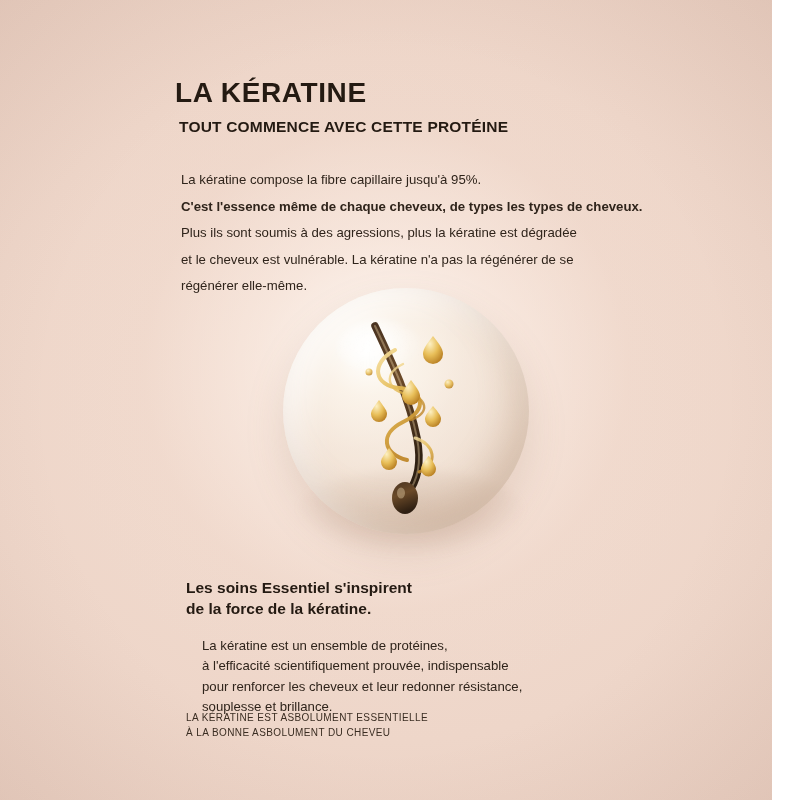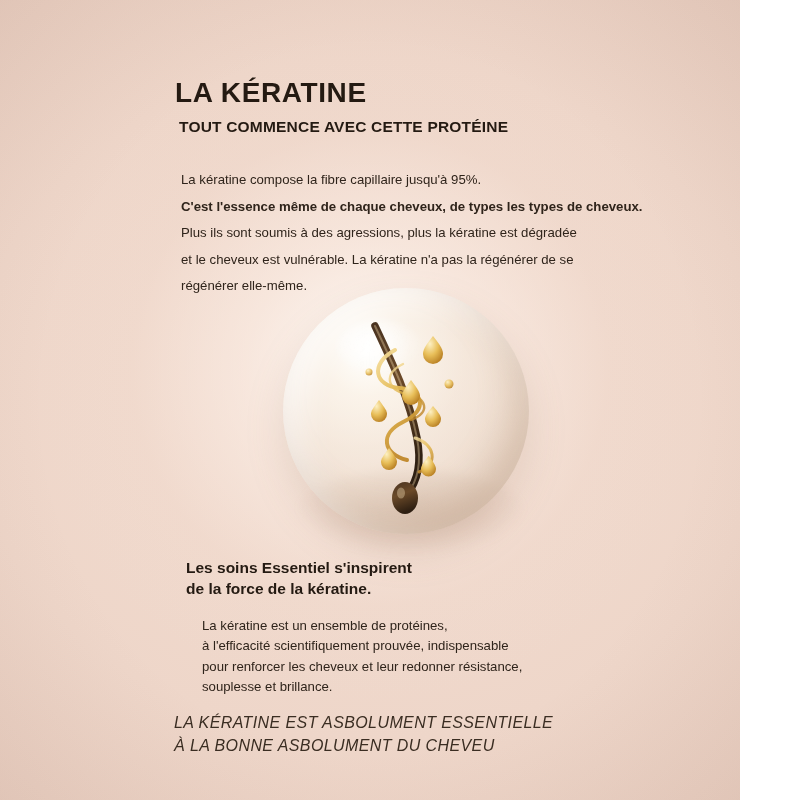--- a/index.html
+++ b/index.html
@@ -13,20 +13,21 @@
     overflow: hidden;
   }
   .page {
     position: relative;
     width: 740px;
     height: 800px;
     background:
       radial-gradient(circle at 50% 46%, rgba(255,250,246,0.92) 0%, rgba(252,240,232,0.55) 22%, rgba(243,223,211,0.12) 42%, rgba(238,214,202,0) 60%),
       radial-gradient(ellipse 120% 95% at 50% 50%, #f3ddd1 0%, #eed6c9 45%, #e8cdbf 72%, #e2c5b6 100%);
     overflow: hidden;
+    padding-left: 32px;
   }
   .vignette {
     position: absolute;
     inset: 0;
     background: radial-gradient(ellipse 80% 80% at 50% 50%, rgba(0,0,0,0) 55%, rgba(120,80,65,0.10) 100%);
     pointer-events: none;
   }
 
   
   .top-copy {
@@ -106,47 +107,46 @@
   }
   .hero svg {
     position: absolute;
     inset: 0;
   }
 
   
   .bottom-copy {
     position: absolute;
     left: 186px;
-    top: 558px;
+    top: 578px;
     width: 460px;
     color: #2b2118;
   }
   .bottom-title {
     font-size: 15.5px;
     font-weight: bold;
     line-height: 1.35;
     margin: 0 0 12px 0;
     color: #241a12;
   }
   .bottom-body {
     font-size: 13.2px;
     line-height: 1.55;
     margin: 16px;
     color: #2f241b;
   }
   .closing {
     position: absolute;
-    left: 174px;
+    left: 186px;
     top: 711px;
     width: 470px;
-    font-size: 16px;
+    font-size: 10px;
     letter-spacing: 0.4px;
     line-height: 1.45;
     color: #3a2d22;
-    font-style: italic;
   }
   .closing div {
     white-space: nowrap;
   }
 </style>
 </head>
 <body>
 
 <div class="page">
   <div class="vignette"></div>

